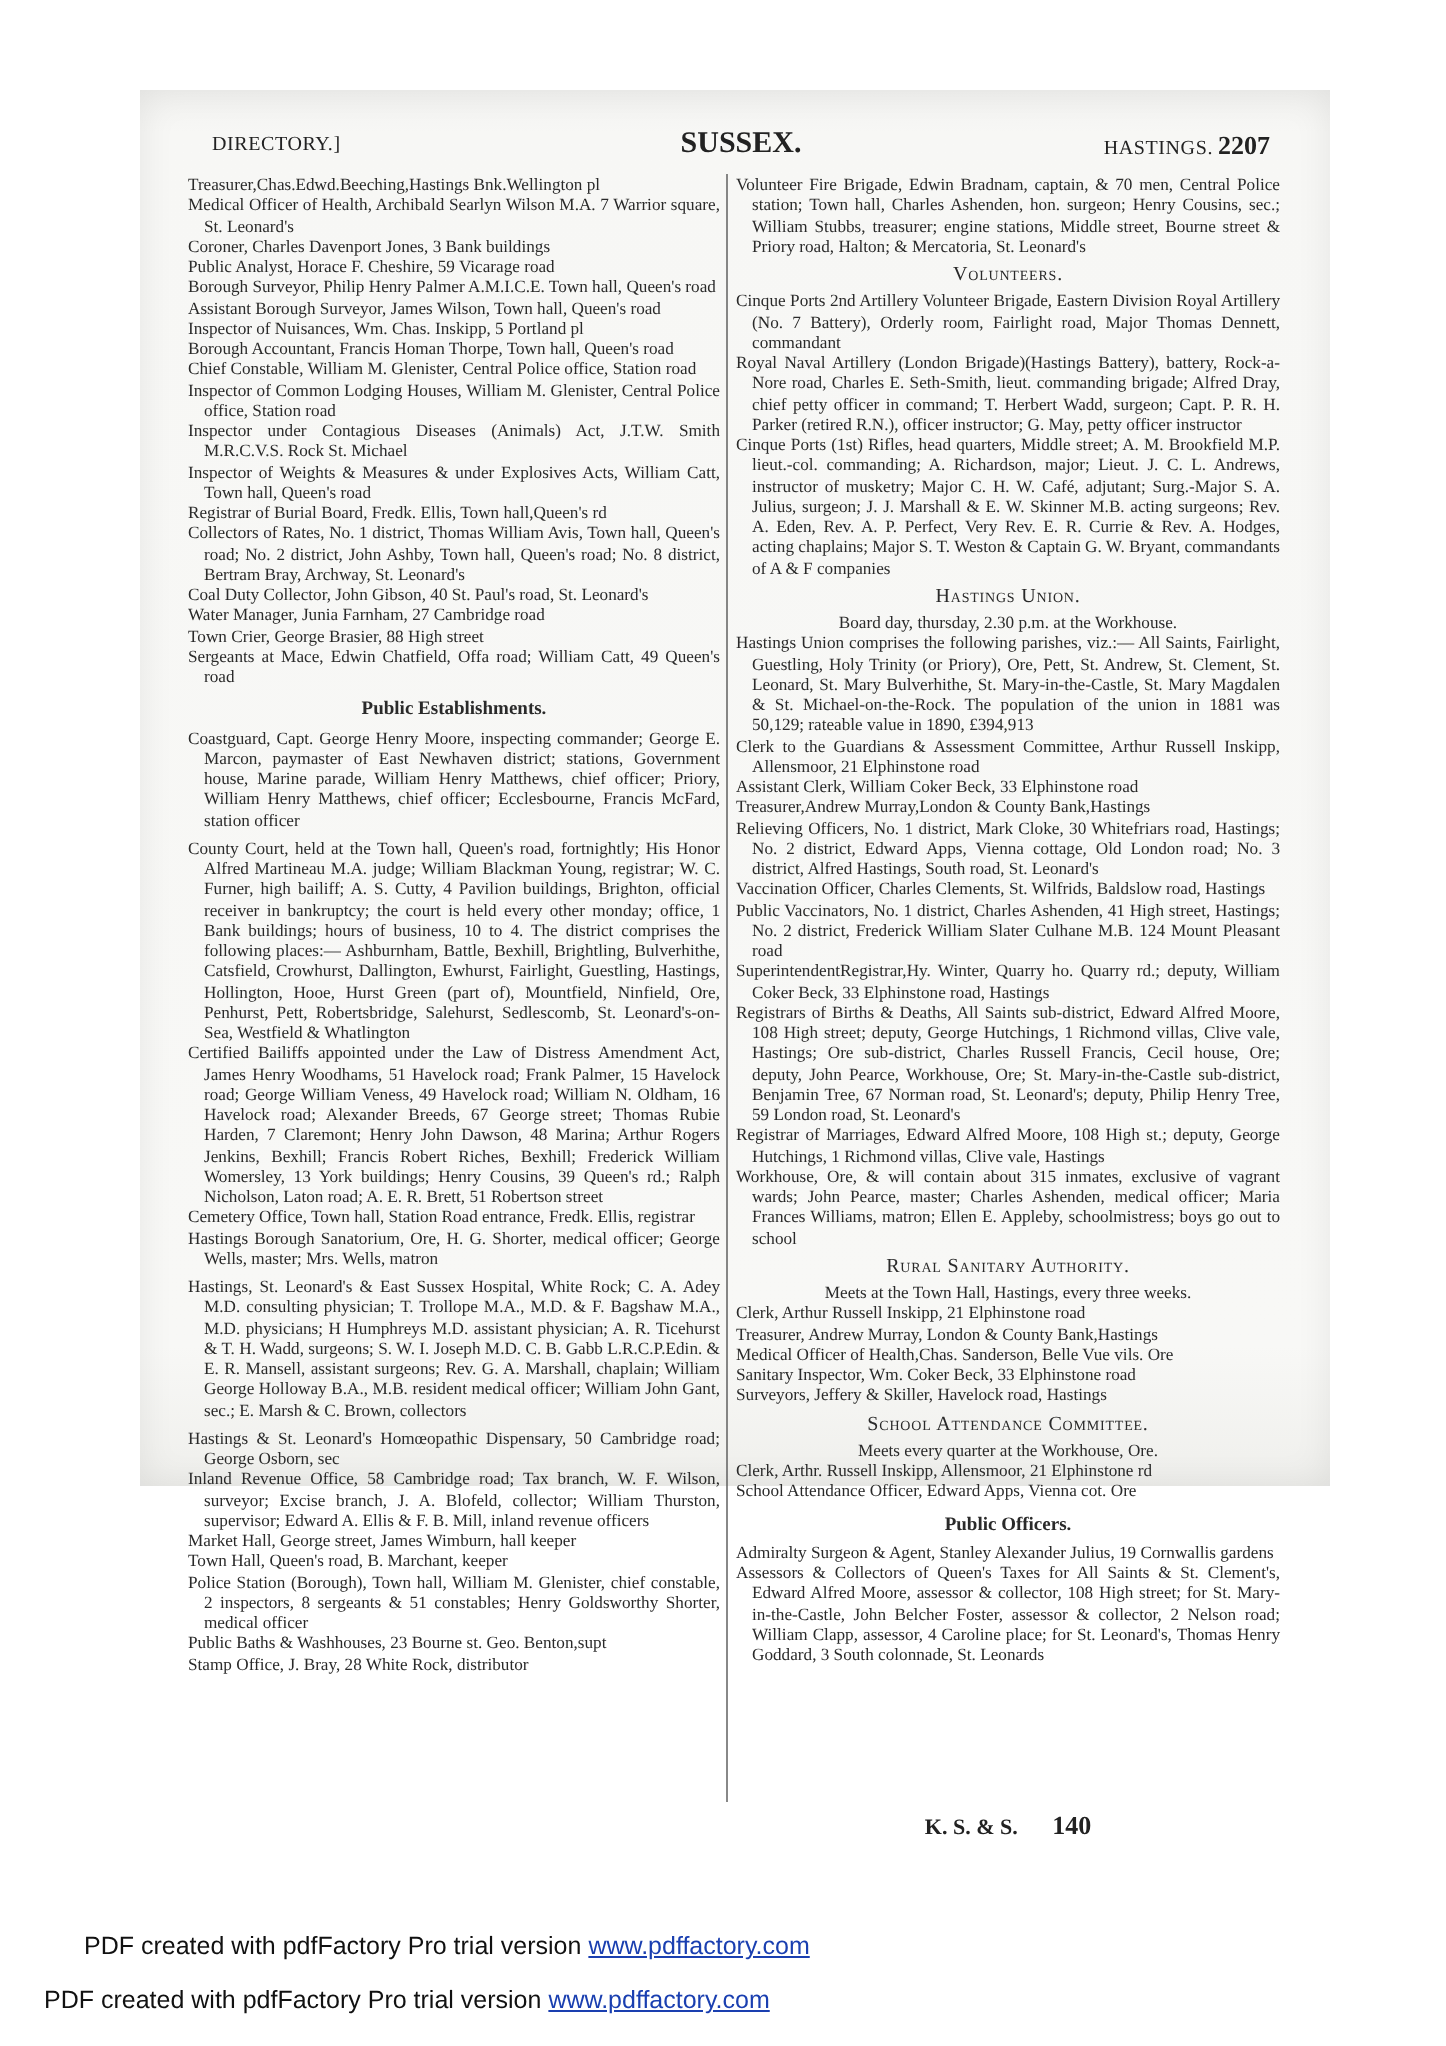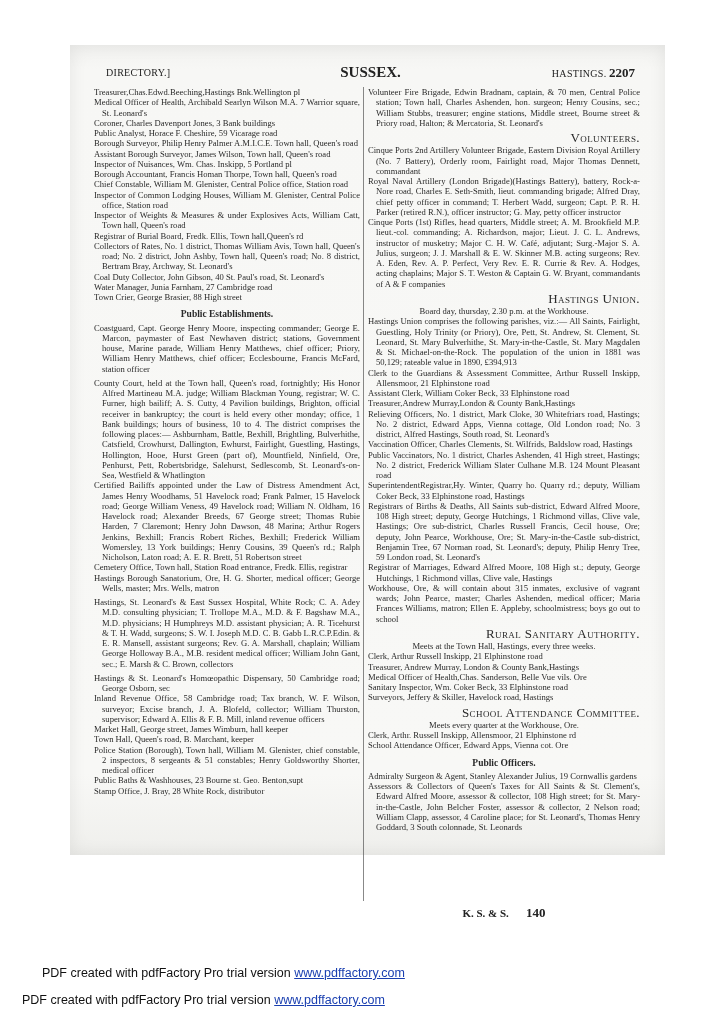--- a/index.html
+++ b/index.html
@@ -1,18 +1,18 @@
 <!DOCTYPE html>
 <html><head>
 <meta charset="utf-8">
 <style>
   html, body { margin:0; padding:0; background:#ffffff; }
   body { width:723px; height:1023px; position:relative; overflow:hidden; font-family:"DejaVu Serif", serif; }
   .scan {
-    position:absolute; left:70px; top:45px; width:595px; height:810px;
+    position:absolute; left:70px; top:45px; width:595px; height:698px;
     background: linear-gradient(180deg,#f2f2f0 0%,#f7f7f5 3%,#f8f8f6 90%,#efefec 100%);
     box-shadow: inset 0 0 18px rgba(0,0,0,0.08);
   }
   .running-head {
     position:absolute; left:36px; right:30px; top:20px; height:18px;
     font-family:"Liberation Serif", serif; color:#222;
   }
   .rh-left { position:absolute; left:0; top:2px; font-size:10px; font-variant:small-caps; letter-spacing:0.3px; }
   .rh-center { position:absolute; left:0; right:0; text-align:center; top:-1px; font-size:15px; font-weight:bold; }
   .rh-right { position:absolute; right:0; top:0; font-size:10px; }
@@ -21,21 +21,21 @@
   .col {
     position:absolute; top:42px; font-family:"Liberation Serif", serif;
     font-size:8.6px; line-height:10.25px; color:#2a2a2a; text-align:justify;
   }
   .col-left { left:24px; width:266px; }
   .col-right { left:298px; width:272px; }
   .divider { position:absolute; left:293px; top:42px; width:1px; height:814px; background:#555; opacity:0.7; }
   .entry { padding-left:8px; text-indent:-8px; margin:0; }
   .entry.gap { margin-top:4px; }
   .heading { text-align:center; font-weight:bold; font-size:9.5px; margin:7px 0 3px 0; }
-  .subheading { text-align:right; font-variant:small-caps; font-size:13px; letter-spacing:0.4px; margin:5px 0 2px 0; }
+  .subheading { text-align:center; font-variant:small-caps; font-size:10px; letter-spacing:0.4px; margin:5px 0 2px 0; }
   .note { text-align:center; margin:0; }
   .footer-sig { position:absolute; left:298px; width:272px; top:860px; text-align:center; font-family:"Liberation Serif", serif; font-weight:bold; font-size:13px; color:#222; }
   .footer-sig .code { font-variant:small-caps; font-size:11px; margin-right:14px; }
   .watermark { position:absolute; font-family:"Liberation Sans", sans-serif; font-size:12.5px; color:#111; }
   .watermark a { color:#1a3fb0; text-decoration:underline; }
   .wm1 { left:42px; top:966px; }
   .wm2 { left:22px; top:993px; }
 </style>
 </head>
 <body>
@@ -54,26 +54,28 @@
     <p class="entry">Treasurer,Chas.Edwd.Beeching,Hastings Bnk.Wellington pl</p>
     <p class="entry">Medical Officer of Health, Archibald Searlyn Wilson M.A. 7 Warrior square, St. Leonard's</p>
     <p class="entry">Coroner, Charles Davenport Jones, 3 Bank buildings</p>
     <p class="entry">Public Analyst, Horace F. Cheshire, 59 Vicarage road</p>
     <p class="entry">Borough Surveyor, Philip Henry Palmer A.M.I.C.E. Town hall, Queen's road</p>
     <p class="entry">Assistant Borough Surveyor, James Wilson, Town hall, Queen's road</p>
     <p class="entry">Inspector of Nuisances, Wm. Chas. Inskipp, 5 Portland pl</p>
     <p class="entry">Borough Accountant, Francis Homan Thorpe, Town hall, Queen's road</p>
     <p class="entry">Chief Constable, William M. Glenister, Central Police office, Station road</p>
     <p class="entry">Inspector of Common Lodging Houses, William M. Glenister, Central Police office, Station road</p>
+    <p class="entry">Inspector under Contagious Diseases (Animals) Act, J.T.W. Smith M.R.C.V.S. Rock St. Michael</p>
     <p class="entry">Inspector of Weights &amp; Measures &amp; under Explosives Acts, William Catt, Town hall, Queen's road</p>
     <p class="entry">Registrar of Burial Board, Fredk. Ellis, Town hall,Queen's rd</p>
     <p class="entry">Collectors of Rates, No. 1 district, Thomas William Avis, Town hall, Queen's road; No. 2 district, John Ashby, Town hall, Queen's road; No. 8 district, Bertram Bray, Archway, St. Leonard's</p>
     <p class="entry">Coal Duty Collector, John Gibson, 40 St. Paul's road, St. Leonard's</p>
     <p class="entry">Water Manager, Junia Farnham, 27 Cambridge road</p>
     <p class="entry">Town Crier, George Brasier, 88 High street</p>
+    <p class="entry">Sergeants at Mace, Edwin Chatfield, Offa road; William Catt, 49 Queen's road</p>
 
     <div class="heading">Public Establishments.</div>
     <p class="entry">Coastguard, Capt. George Henry Moore, inspecting commander; George E. Marcon, paymaster of East Newhaven district; stations, Government house, Marine parade, William Henry Matthews, chief officer; Priory, William Henry Matthews, chief officer; Ecclesbourne, Francis McFard, station officer</p>
     <p class="entry gap">County Court, held at the Town hall, Queen's road, fortnightly; His Honor Alfred Martineau M.A. judge; William Blackman Young, registrar; W. C. Furner, high bailiff; A. S. Cutty, 4 Pavilion buildings, Brighton, official receiver in bankruptcy; the court is held every other monday; office, 1 Bank buildings; hours of business, 10 to 4. The district comprises the following places:— Ashburnham, Battle, Bexhill, Brightling, Bulverhithe, Catsfield, Crowhurst, Dallington, Ewhurst, Fairlight, Guestling, Hastings, Hollington, Hooe, Hurst Green (part of), Mountfield, Ninfield, Ore, Penhurst, Pett, Robertsbridge, Salehurst, Sedlescomb, St. Leonard's-on-Sea, Westfield &amp; Whatlington</p>
     <p class="entry">Certified Bailiffs appointed under the Law of Distress Amendment Act, James Henry Woodhams, 51 Havelock road; Frank Palmer, 15 Havelock road; George William Veness, 49 Havelock road; William N. Oldham, 16 Havelock road; Alexander Breeds, 67 George street; Thomas Rubie Harden, 7 Claremont; Henry John Dawson, 48 Marina; Arthur Rogers Jenkins, Bexhill; Francis Robert Riches, Bexhill; Frederick William Womersley, 13 York buildings; Henry Cousins, 39 Queen's rd.; Ralph Nicholson, Laton road; A. E. R. Brett, 51 Robertson street</p>
     <p class="entry">Cemetery Office, Town hall, Station Road entrance, Fredk. Ellis, registrar</p>
     <p class="entry">Hastings Borough Sanatorium, Ore, H. G. Shorter, medical officer; George Wells, master; Mrs. Wells, matron</p>
     <p class="entry gap">Hastings, St. Leonard's &amp; East Sussex Hospital, White Rock; C. A. Adey M.D. consulting physician; T. Trollope M.A., M.D. &amp; F. Bagshaw M.A., M.D. physicians; H Humphreys M.D. assistant physician; A. R. Ticehurst &amp; T. H. Wadd, surgeons; S. W. I. Joseph M.D. C. B. Gabb L.R.C.P.Edin. &amp; E. R. Mansell, assistant surgeons; Rev. G. A. Marshall, chaplain; William George Holloway B.A., M.B. resident medical officer; William John Gant, sec.; E. Marsh &amp; C. Brown, collectors</p>
     <p class="entry gap">Hastings &amp; St. Leonard's Homœopathic Dispensary, 50 Cambridge road; George Osborn, sec</p>
     <p class="entry">Inland Revenue Office, 58 Cambridge road; Tax branch, W. F. Wilson, surveyor; Excise branch, J. A. Blofeld, collector; William Thurston, supervisor; Edward A. Ellis &amp; F. B. Mill, inland revenue officers</p>

